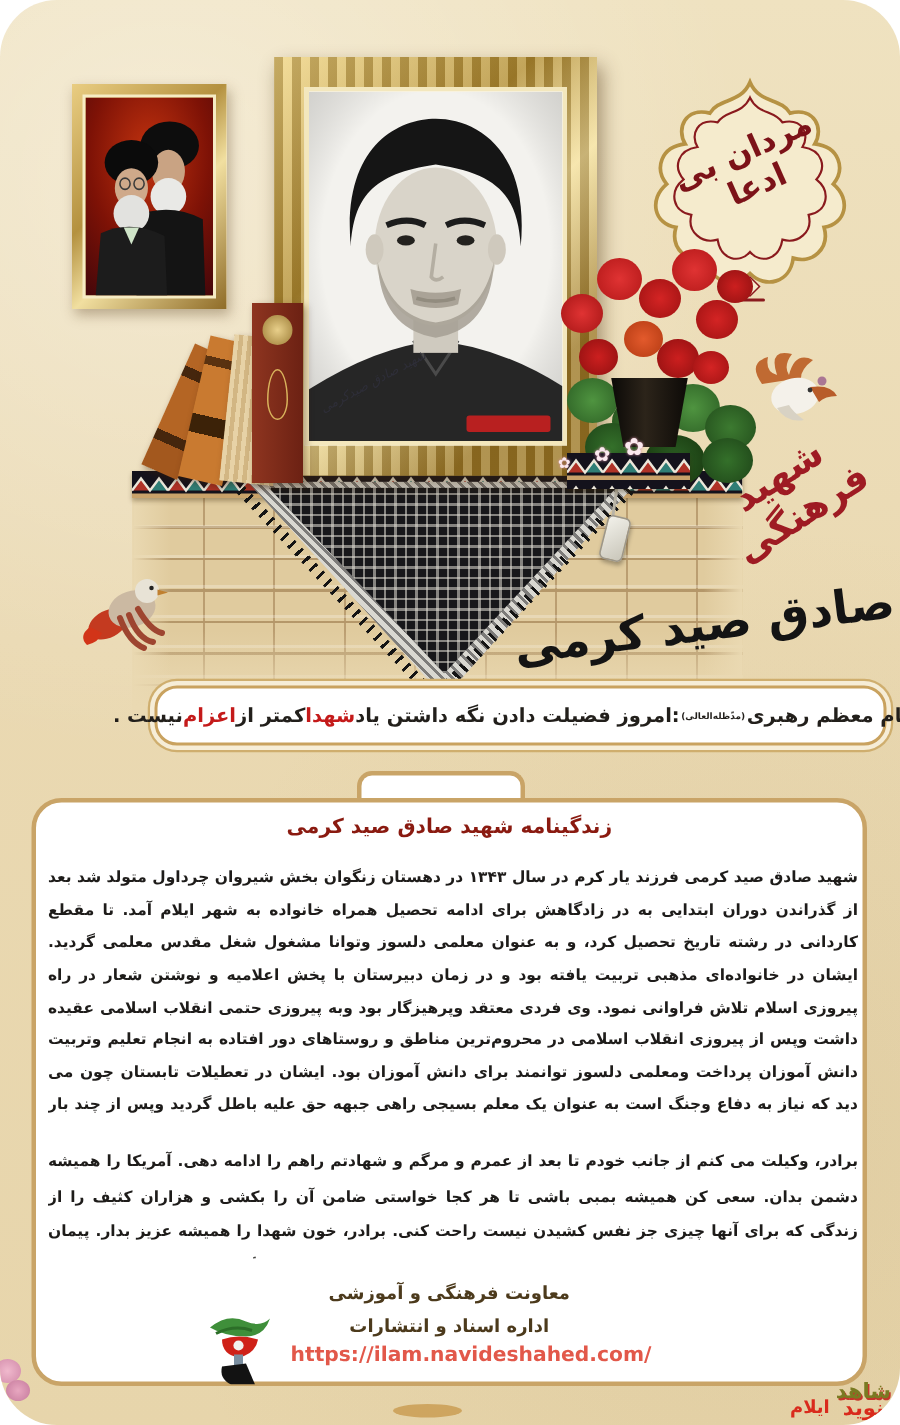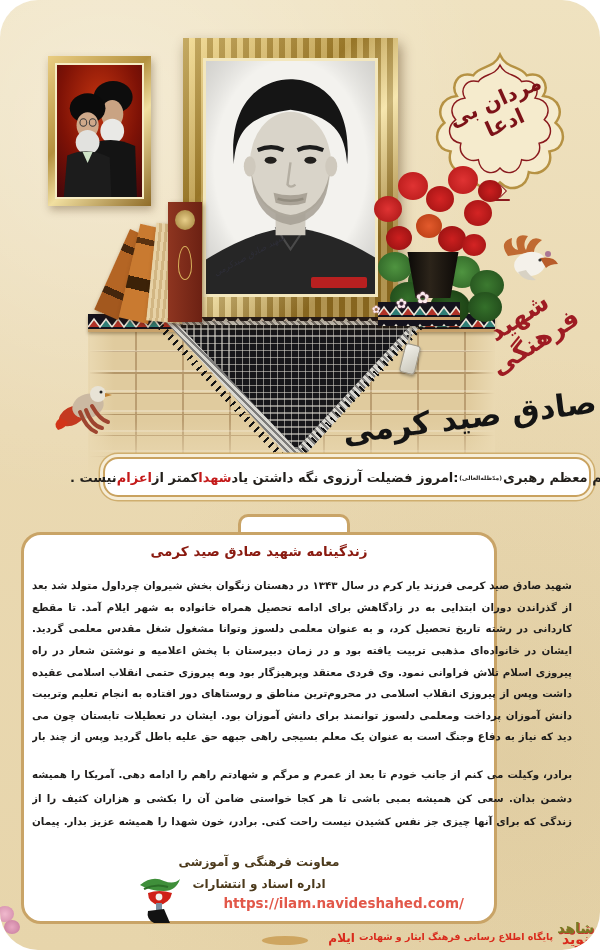--- a/index.html
+++ b/index.html
@@ -111,37 +111,37 @@
   .quote-bar{position:absolute;left:103px;top:457px;width:488px;height:40px;z-index:8;
     background:#ffffff;border:2px solid #c9a25f;border-radius:15px;
     box-shadow:0 0 0 3px rgba(250,244,226,.9),0 0 0 4.5px #cfae6e;
     display:flex;align-items:center;justify-content:center;direction:rtl;
     font-size:13px;font-weight:bold;color:#221f1b;white-space:nowrap;}
   .quote-bar .red{color:#c41a1a;}
   .quote-bar sup{font-size:6px;margin:0 1px;}
   
   .content-tab{position:absolute;left:238px;top:514px;width:112px;height:26px;z-index:9;
     background:#fff;border:3px solid #c9a467;border-bottom:none;border-radius:10px 10px 0 0;}
-  .content-box{position:absolute;left:21px;top:532px;width:476px;height:392px;z-index:10;
+  .content-box{position:absolute;left:21px;top:532px;width:557px;height:392px;z-index:10;
     background:#fff;border:3px solid #c9a467;border-radius:20px;padding-left:15px;}
   .section-heading{position:absolute;left:0;width:100%;text-align:center;
     color:#8a1a10;font-weight:bold;font-size:13.5px;direction:rtl;}
   .bio-heading{top:8px;}
   .will-heading{top:196px;}
   .body-text{position:absolute;left:8px;width:540px;direction:rtl;
     color:#1e1c1a;font-weight:bold;text-align:justify;}
   .bio-text{top:30px;font-size:10.3px;line-height:21.6px;height:176px;overflow:hidden;}
   .will-text{top:218px;font-size:10.3px;line-height:23.5px;text-align-last:center;height:76px;overflow:hidden;}
   .footer-org{position:absolute;left:0;width:100%;text-align:center;direction:rtl;
     color:#4c3a1c;font-weight:bold;font-size:12px;}
   .footer-org.l1{top:298px;margin-top:22px;}
   .footer-org.l2{top:342px;}
   .publisher-emblem{position:absolute;left:110px;top:336px;width:50px;height:52px;}
   .publisher-emblem svg{width:100%;height:100%;display:block;}
-  .site-url{position:absolute;left:140px;top:360px;width:300px;text-align:right;
+  .site-url{position:absolute;left:140px;top:360px;width:300px;text-align:center;
     color:#e2584a;font-weight:bold;font-size:13.5px;text-decoration:none;direction:ltr;display:block;}
   
   .watermark{position:absolute;right:6px;bottom:4px;z-index:12;display:flex;align-items:flex-end;direction:rtl;gap:4px;}
   .wm-logo{display:flex;flex-direction:column;line-height:13px;text-align:center;font-weight:bold;}
   .wm-logo .t{color:#7a7a22;font-size:14px;text-shadow:1px 1px 0 #c5352a;}
   .wm-logo .b{color:#d92a1c;font-size:14px;margin-top:-2px;}
   .wm-site{color:#d92a1c;font-size:9.5px;font-weight:bold;padding-bottom:4px;}
   .wm-city{color:#d92a1c;font-size:12px;font-weight:bold;padding-bottom:1px;text-align:center;}
   .corner-flower{position:absolute;left:-6px;top:902px;width:30px;height:48px;z-index:11;}
   .gold-smudge{position:absolute;left:262px;top:936px;width:46px;height:9px;border-radius:50%;
@@ -314,21 +314,21 @@
     </svg>
   </div>
 
   <div class="title-red">شهید فرهنگی</div>
   <div class="title-name">صادق صید کرمی</div>
 
   <div class="quote-bar">
     <span>مقام معظم رهبری</span>
       <sup>(مدّظله‌العالی)</sup>
       <span> : </span>
-      <span>امروز فضیلت آرزوی نگه داشتن یاد </span>
+      <span>امروز فضیلت دادن نگه داشتن یاد </span>
       <span class="red">شهدا</span>
       <span> کمتر از </span>
       <span class="red">اعزام</span>
       <span> نیست .</span>
   </div>
 
   <div class="content-tab"></div>
   <div class="content-box">
     <div class="section-heading bio-heading">زندگینامه شهید صادق صید کرمی</div>
     <p class="body-text bio-text">شهید صادق صید کرمی فرزند یار کرم در سال ۱۳۴۳ در دهستان زنگوان بخش شیروان چرداول متولد شد بعد از گذراندن دوران ابتدایی به در زادگاهش برای ادامه تحصیل همراه خانواده به شهر ایلام آمد. تا مقطع کاردانی در رشته تاریخ تحصیل کرد، و به عنوان معلمی دلسوز وتوانا مشغول شغل مقدس معلمی گردید. ایشان در خانواده‌ای مذهبی تربیت یافته بود و در زمان دبیرستان با پخش اعلامیه و نوشتن شعار در راه پیروزی اسلام تلاش فراوانی نمود. وی فردی معتقد وپرهیزگار بود وبه پیروزی حتمی انقلاب اسلامی عقیده داشت وپس از پیروزی انقلاب اسلامی در محروم‌ترین مناطق و روستاهای دور افتاده به انجام تعلیم وتربیت دانش آموزان پرداخت ومعلمی دلسوز توانمند برای دانش آموزان بود. ایشان در تعطیلات تابستان چون می دید که نیاز به دفاع وجنگ است به عنوان یک معلم بسیجی راهی جبهه حق علیه باطل گردید وپس از چند بار اعزام به جبهه، آخرین بار در دهم اسفند سال شصت وشش راهی منطقه شاخ شمیران کردستان گردید وپس از چند روز نبرد ونشان دادن رشادت ودلاوری زیادی از خود دربیست و سوم اسفندماه ۱۳۶۶ به آرزوی دیرینه ی خود رسید ودعوت حق را لبیک گفت وبه فیض عظمای شهادت نایل آمد.</p>
@@ -346,21 +346,20 @@
       </svg>
     </div>
     <a class="site-url" href="#">https://ilam.navideshahed.com/</a>
   </div>
 
   <div class="watermark">
     <div class="wm-logo">
       <span class="t">شاهد</span>
       <span class="b">نوید</span>
     </div>
-    <div class="wm-site">پایگاه اطلاع رسانی فرهنگ ایثار و شهادت</div>
     <div class="wm-city">ایلام</div>
   </div>
 
   <div class="corner-flower">
     <div class="blob" style="left:2px;top:4px;width:18px;height:16px;background:radial-gradient(circle,#f0b9cd,#d189a8);"></div>
     <div class="blob" style="left:10px;top:18px;width:16px;height:14px;background:radial-gradient(circle,#e8a7c0,#c57a9c);"></div>
     <div class="blob" style="left:0px;top:30px;width:14px;height:12px;background:radial-gradient(circle,#f0b9cd,#d189a8);"></div>
   </div>
   <div class="gold-smudge"></div>
 

